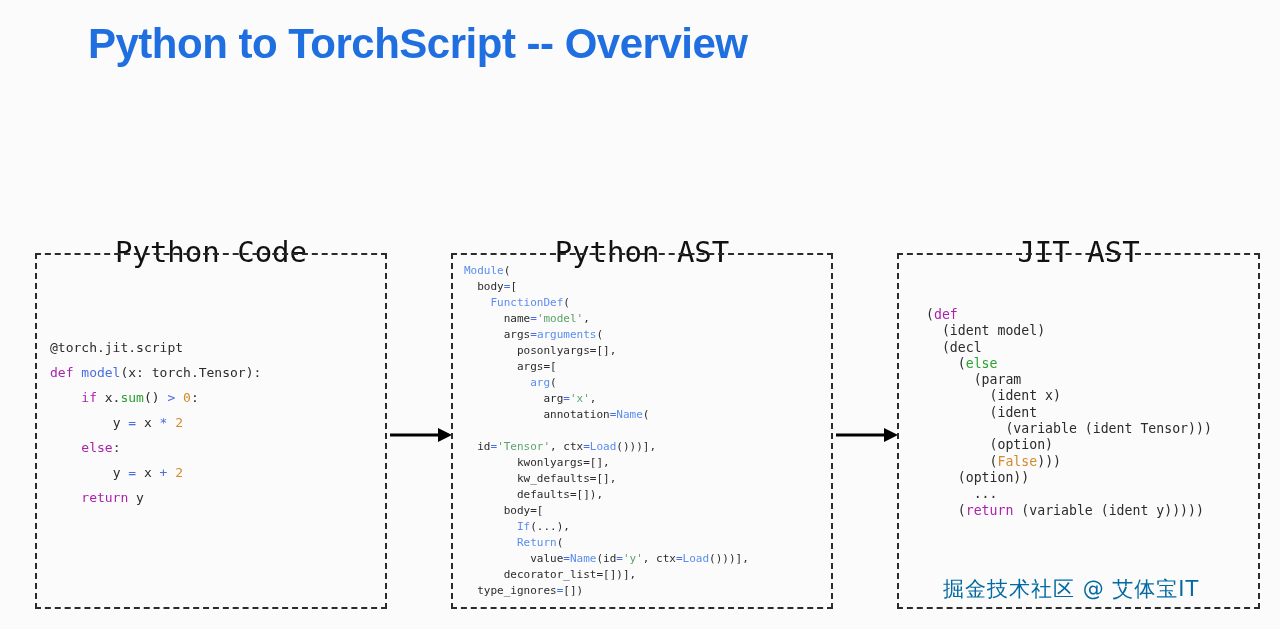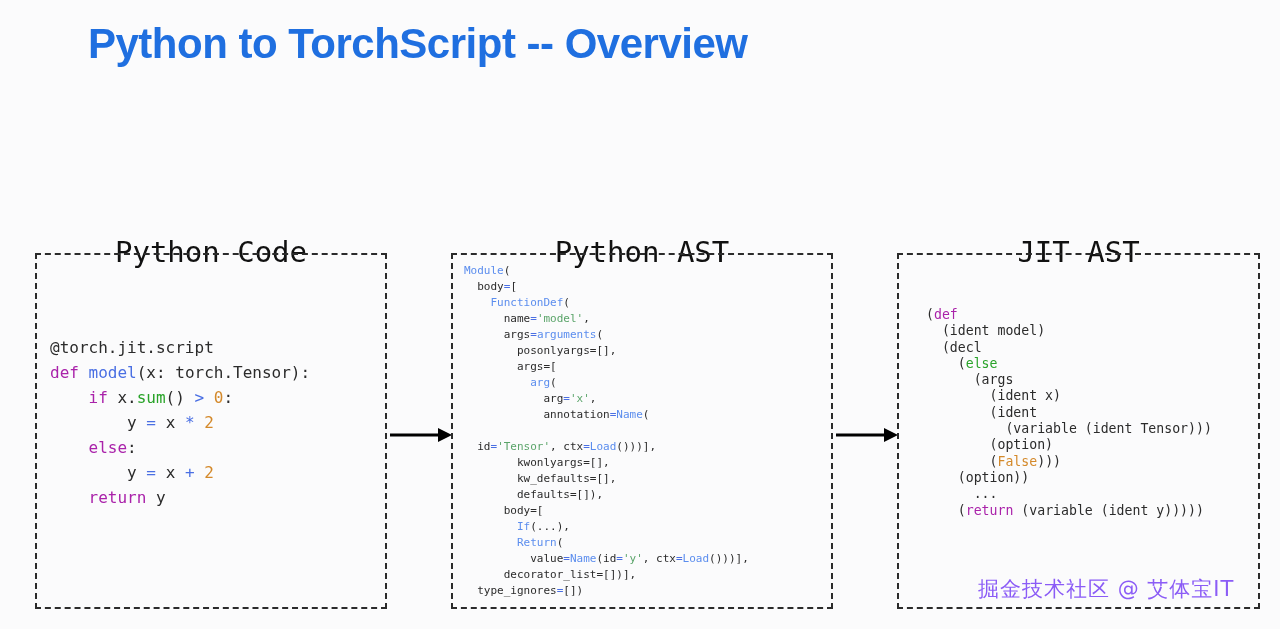--- a/index.html
+++ b/index.html
@@ -59,21 +59,21 @@
   
   .code {
     position: absolute;
     font-family: "DejaVu Sans Mono", monospace;
     white-space: pre;
     color: #2b2b2b;
   }
   #code-python {
     left: 13px;
     top: 80px;
-    font-size: 16px;
+    font-size: 13px;
     line-height: 25px;
   }
   #code-python-ast {
     left: 11px;
     top: 8px;
     font-size: 11px;
     line-height: 16px;
   }
   #code-jit-ast {
     left: 27px;
@@ -98,25 +98,25 @@
     top: 424px;
     height: 22px;
   }
   #arrow-1 { left: 390px; width: 62px; }
   #arrow-2 { left: 836px; width: 62px; }
   .arrow svg { display: block; }
 
   
   #watermark {
     position: absolute;
-    left: 978px;
+    left: 943px;
     top: 575px;
     font-family: "DejaVu Sans", sans-serif;
     font-size: 21px;
-    color: #8b5cf6;
+    color: #0369a1;
     letter-spacing: 1px;
     white-space: pre;
   }
 </style>
 </head>
 <body>
 
 <div id="slide-title">Python to TorchScript -- Overview</div>
 
 <div class="col-header" id="header-python-code">Python Code</div>
@@ -171,21 +171,21 @@
   </svg>
 </div>
 
 <div class="col-header" id="header-jit-ast">JIT AST</div>
 
 <div class="panel" id="panel-jit-ast">
   <div class="code" id="code-jit-ast"><span class="tok-pl">(</span><span class="tok-kw">def</span>
   <span class="tok-pl">(ident model)</span>
   <span class="tok-pl">(decl</span>
     <span class="tok-pl">(</span><span class="tok-bif">else</span>
-      <span class="tok-pl">(args</span>
+      <span class="tok-pl">(param</span>
         <span class="tok-pl">(ident x)</span>
         <span class="tok-pl">(ident</span>
           <span class="tok-pl">(variable (ident Tensor)))</span>
         <span class="tok-pl">(option)</span>
         <span class="tok-pl">(</span><span class="tok-num">False</span><span class="tok-pl">)))</span>
     <span class="tok-pl">(option))</span>
       <span class="tok-pl">...</span>
     <span class="tok-pl">(</span><span class="tok-kw">return</span> <span class="tok-pl">(variable (ident y)))))</span></div>
 </div>
 

